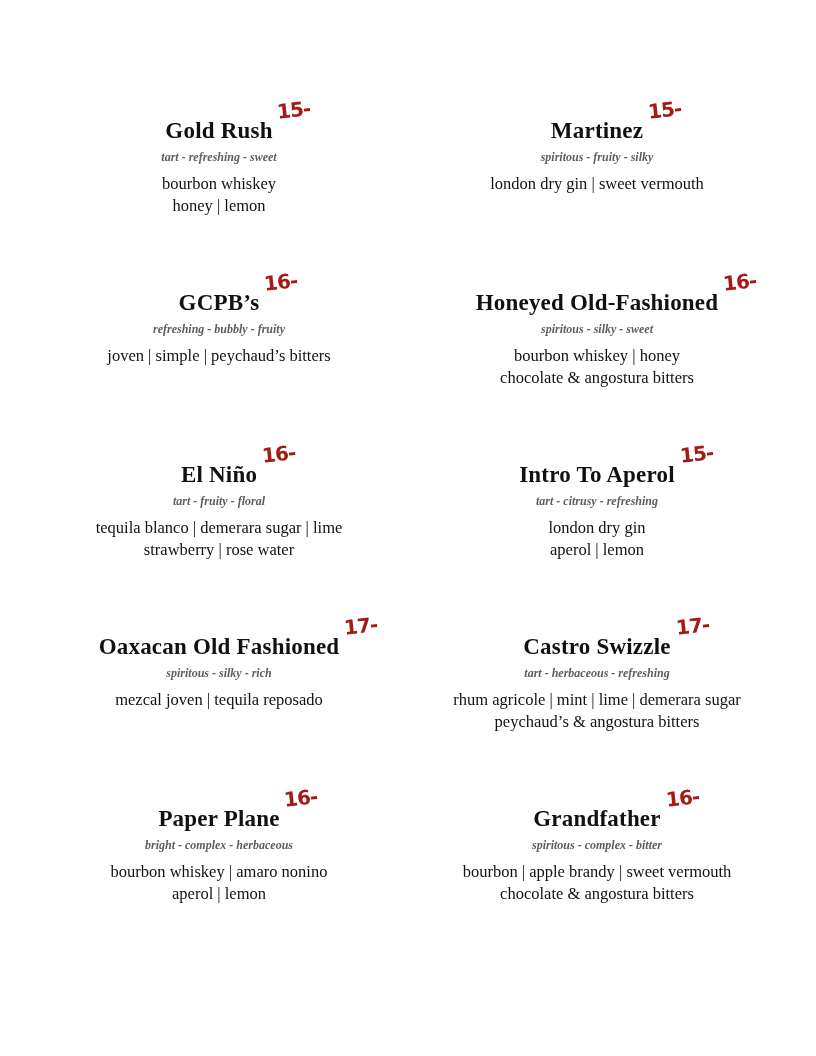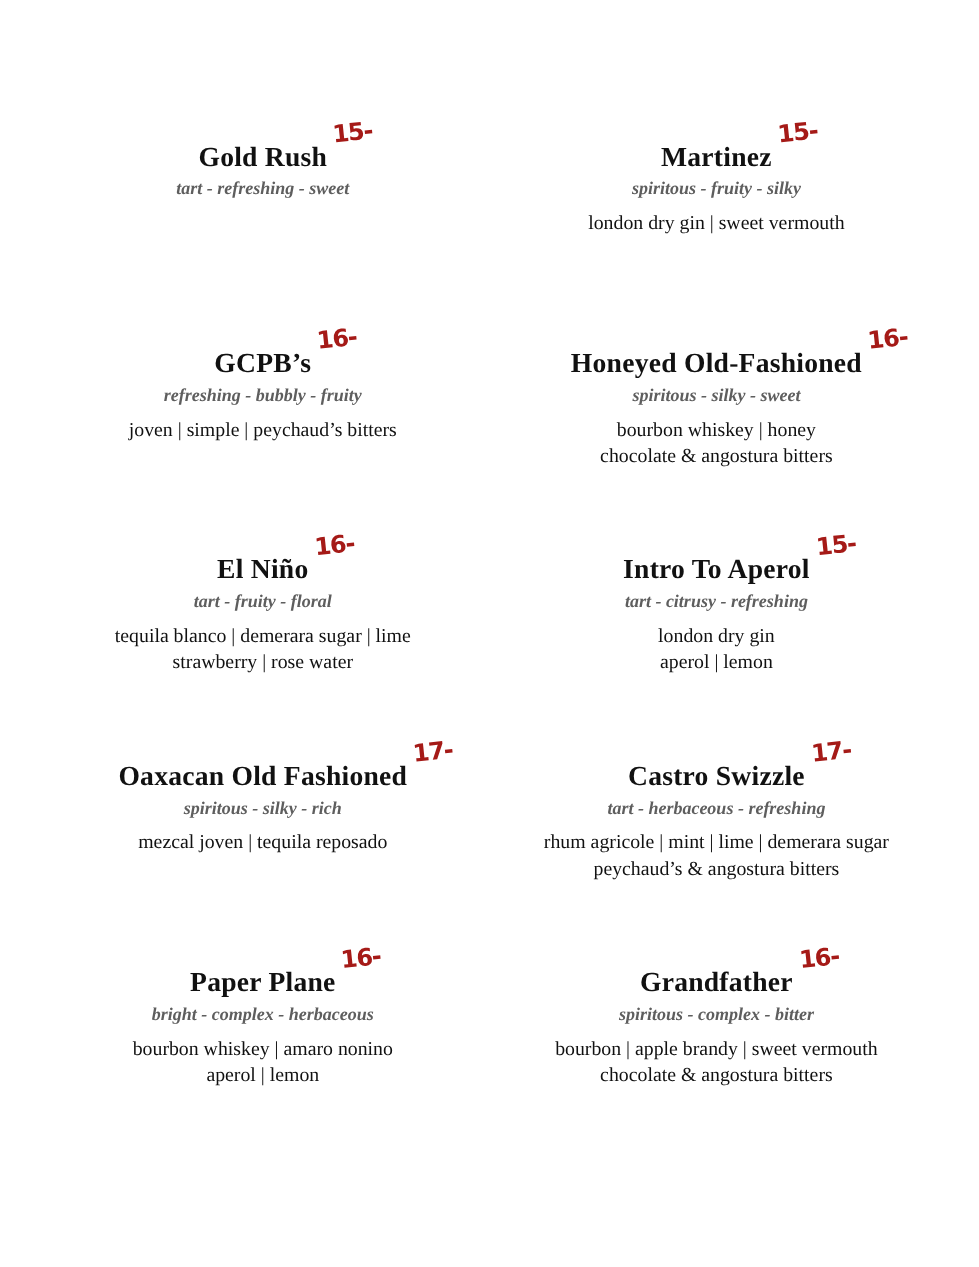--- a/index.html
+++ b/index.html
@@ -51,21 +51,21 @@
     font-size: 20px;
     color: #a51a17;
     transform: rotate(-6deg);
     letter-spacing: -1px;
   }
   .tags {
     margin-top: 6px;
     font-family: "Liberation Serif", serif;
     font-style: italic;
     font-weight: bold;
-    font-size: 15px;
+    font-size: 12px;
     color: #5e5e5e;
   }
   .ingredients {
     margin-top: 8px;
     font-family: "Liberation Serif", serif;
     font-size: 16.5px;
     line-height: 1.35;
     color: #111111;
   }
   .ingredients div {
@@ -77,20 +77,22 @@
 
 <div class="menu">
 
   <div class="item">
     <div class="name-row">
       <span class="name">Gold Rush</span>
       <span class="price">15-</span>
     </div>
     <div class="tags">tart - refreshing - sweet</div>
     <div class="ingredients">
+      <div>bourbon whiskey</div>
+      <div>honey | lemon</div>
     </div>
   </div>
 
   <div class="item">
     <div class="name-row">
       <span class="name">Martinez</span>
       <span class="price">15-</span>
     </div>
     <div class="tags">spiritous - fruity - silky</div>
     <div class="ingredients">

